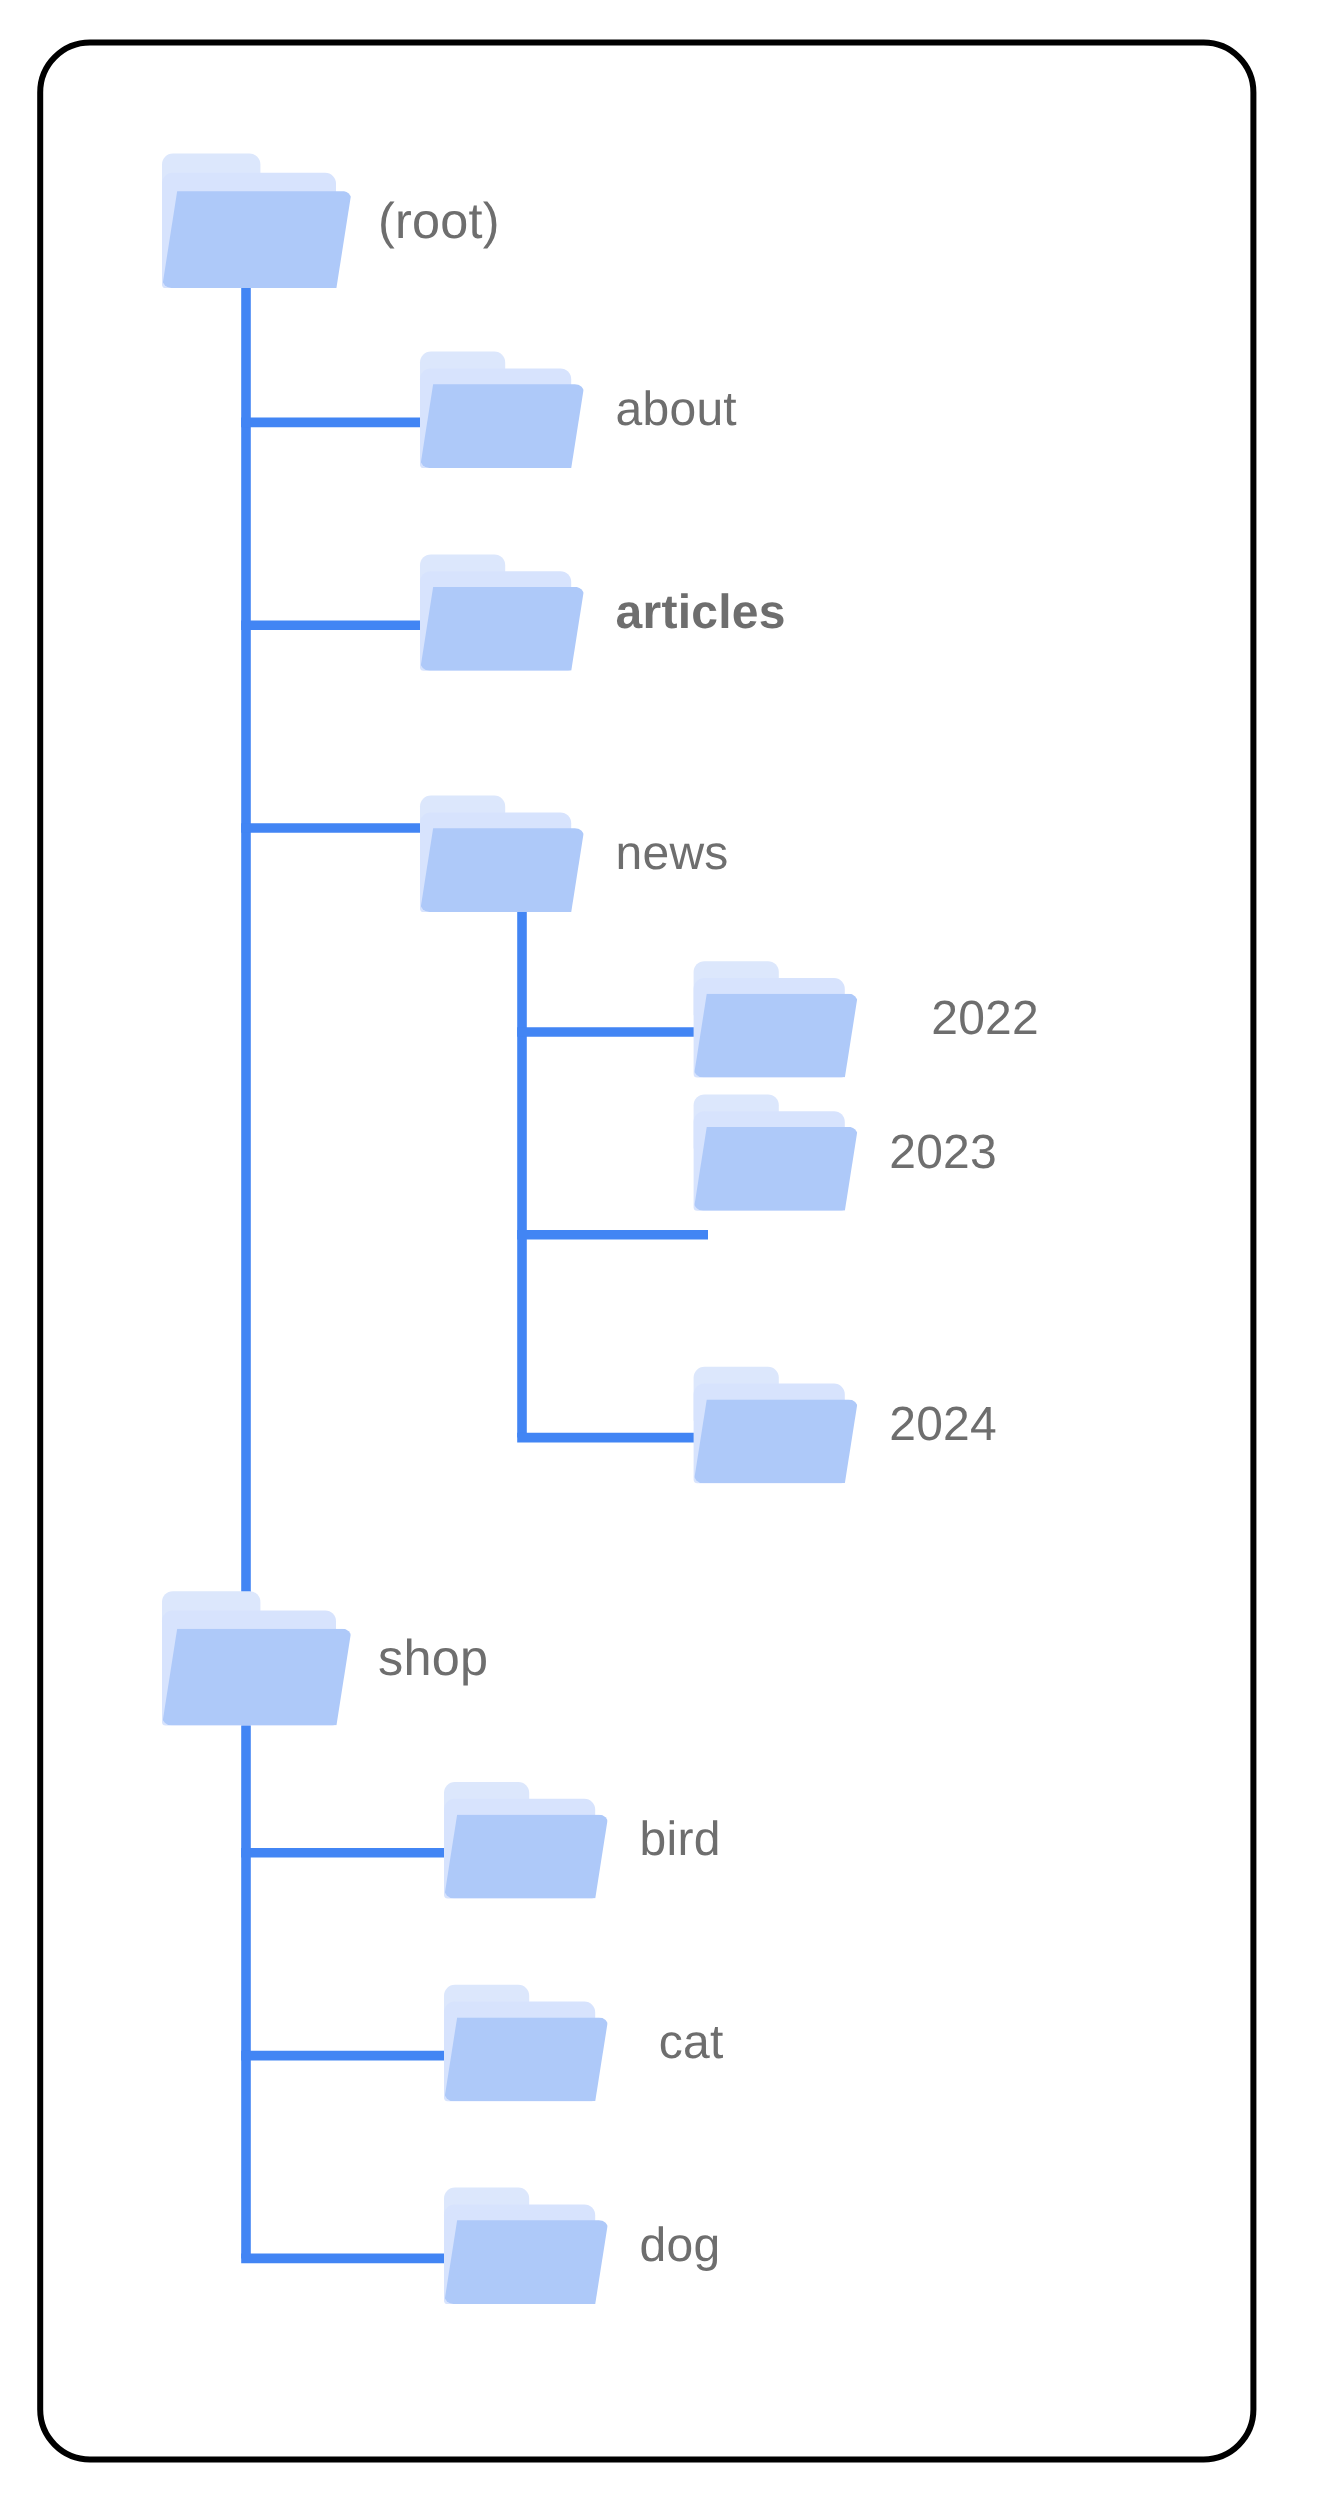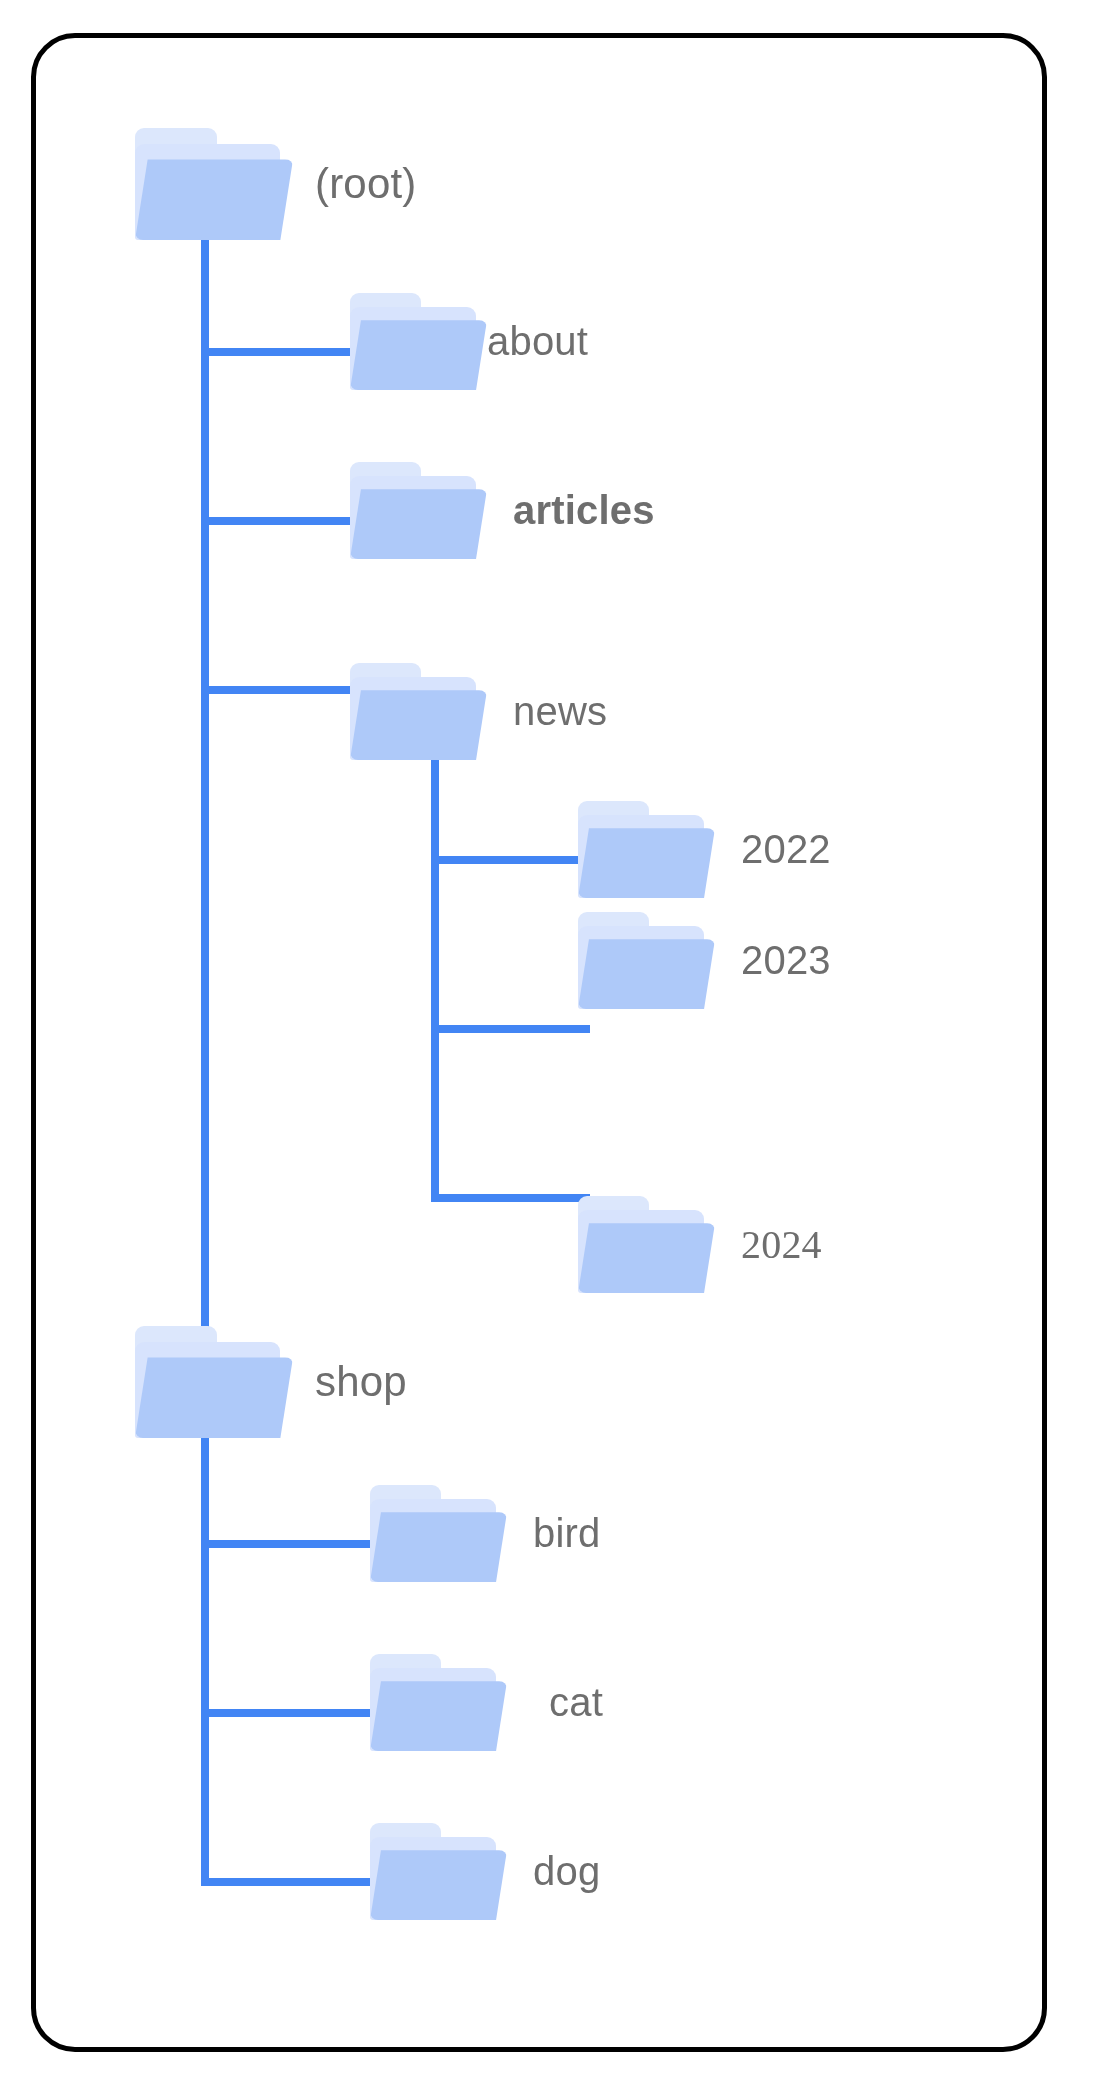--- a/index.html
+++ b/index.html
@@ -122,55 +122,55 @@
           <div class="f-front"></div>
         </div>
         <span class="label" style="font-size: 42px; margin-left: 22px; color: rgb(110, 110, 110);">(root)</span>
       </div>
       <div class="node" style="left: 350px; top: 293px; height: 97px;">
         <div class="folder" style="width: 137px; height: 97px;">
           <div class="f-back"></div>
           <div class="f-mid"></div>
           <div class="f-front"></div>
         </div>
-        <span class="label" style="font-size: 40px; color: rgb(110, 110, 110);">about</span>
+        <span class="label" style="font-size: 40px; margin-left: 26px; color: rgb(110, 110, 110);">about</span>
       </div>
       <div class="node" style="left: 350px; top: 462px; height: 97px;">
         <div class="folder" style="width: 137px; height: 97px;">
           <div class="f-back"></div>
           <div class="f-mid"></div>
           <div class="f-front"></div>
         </div>
         <span class="label" style="font-size: 40px; margin-left: 26px; color: rgb(110, 110, 110); font-weight: bold;">articles</span>
       </div>
       <div class="node" style="left: 350px; top: 663px; height: 97px;">
         <div class="folder" style="width: 137px; height: 97px;">
           <div class="f-back"></div>
           <div class="f-mid"></div>
           <div class="f-front"></div>
         </div>
         <span class="label" style="font-size: 40px; margin-left: 26px; color: rgb(110, 110, 110);">news</span>
       </div>
-      <div class="node" style="left: 578px; top: 801px; height: 97px;">
+      <div class="node" style="left: 578px; top: 801px; height: 97px; gap: 35px;">
         <div class="folder" style="width: 137px; height: 97px;">
           <div class="f-back"></div>
           <div class="f-mid"></div>
           <div class="f-front"></div>
         </div>
         <span class="label" style="font-size: 40px; margin-left: 26px; color: rgb(110, 110, 110);">2022</span>
       </div>
       <div class="node" style="left: 578px; top: 912px; height: 97px;">
         <div class="folder" style="width: 137px; height: 97px;">
           <div class="f-back"></div>
           <div class="f-mid"></div>
           <div class="f-front"></div>
         </div>
         <span class="label" style="font-size: 40px; margin-left: 26px; color: rgb(110, 110, 110);">2023</span>
       </div>
-      <div class="node" style="left: 578px; top: 1196px; height: 97px; font-family: Liberation Serif, serif;">
+      <div class="node" style="left: 578px; top: 1139px; height: 97px;">
         <div class="folder" style="width: 137px; height: 97px;">
           <div class="f-back"></div>
           <div class="f-mid"></div>
           <div class="f-front"></div>
         </div>
         <span class="label" style="font-size: 40px; margin-left: 26px; color: rgb(110, 110, 110);">2024</span>
       </div>
       <div class="node" style="left: 135px; top: 1326px; height: 112px;">
         <div class="folder" style="width: 158px; height: 112px;">
           <div class="f-back"></div>

